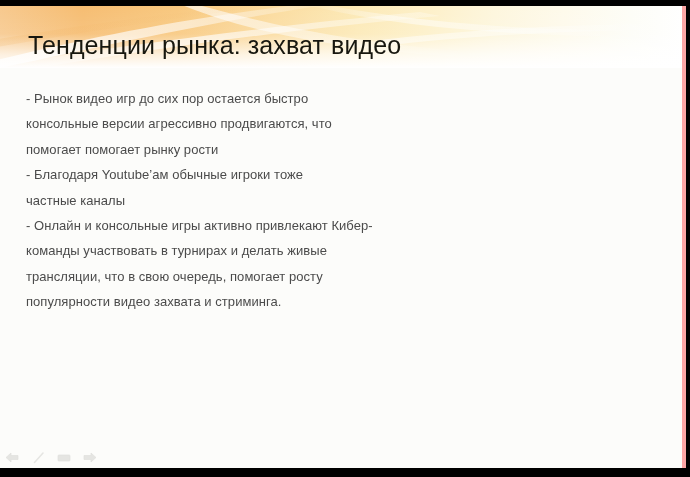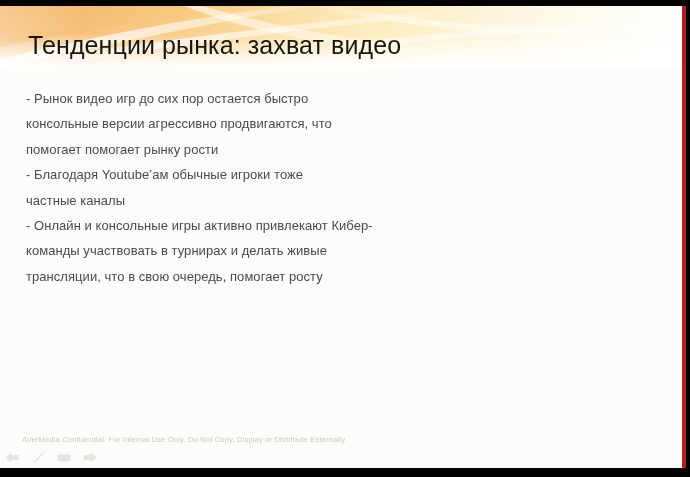--- a/index.html
+++ b/index.html
@@ -23,21 +23,21 @@
   }
 
   
   #slide {
     position: absolute;
     left: 0;
     top: 6px;
     width: 686px;
     height: 462px;
     background: #fcfcfa;
-    border-right: 4px solid #b91c1c;
+    border-right: 4px solid #fca5a5;
     box-sizing: border-box;
     overflow: hidden;
   }
 
   
   #header-banner {
     position: absolute;
     left: 0;
     top: 0;
     width: 686px;
@@ -211,23 +211,23 @@
 
     <div id="body-copy">
       <div class="copy-line">- Рынок видео игр до сих пор остается быстро</div>
       <div class="copy-line">консольные версии агрессивно продвигаются, что</div>
       <div class="copy-line">помогает помогает рынку рости</div>
       <div class="copy-line">- Благодаря Youtube’ам обычные игроки тоже</div>
       <div class="copy-line">частные каналы</div>
       <div class="copy-line">- Онлайн и консольные игры активно привлекают Кибер-</div>
       <div class="copy-line">команды участвовать в турнирах и делать живые</div>
       <div class="copy-line">трансляции, что в свою очередь, помогает росту</div>
+      <div class="copy-line">популярности видео захвата и стриминга.</div>
     </div>
 
-    <div id="footer-note">AVerMedia Confidential.  For Internal Use Only. Do Not Copy, Display or Distribute Externally.</div>
 
     <div id="presenter-controls">
 
       <div class="ctrl">
         <svg width="14" height="11" viewBox="0 0 14 11">
           <path d="M6 1 L1 5.5 L6 10 L6 7.5 L13 7.5 L13 3.5 L6 3.5 Z" fill="#d4d4d0" stroke="#c4c4c0" stroke-width="0.6"></path>
         </svg>
       </div>
 
       <div class="ctrl">

